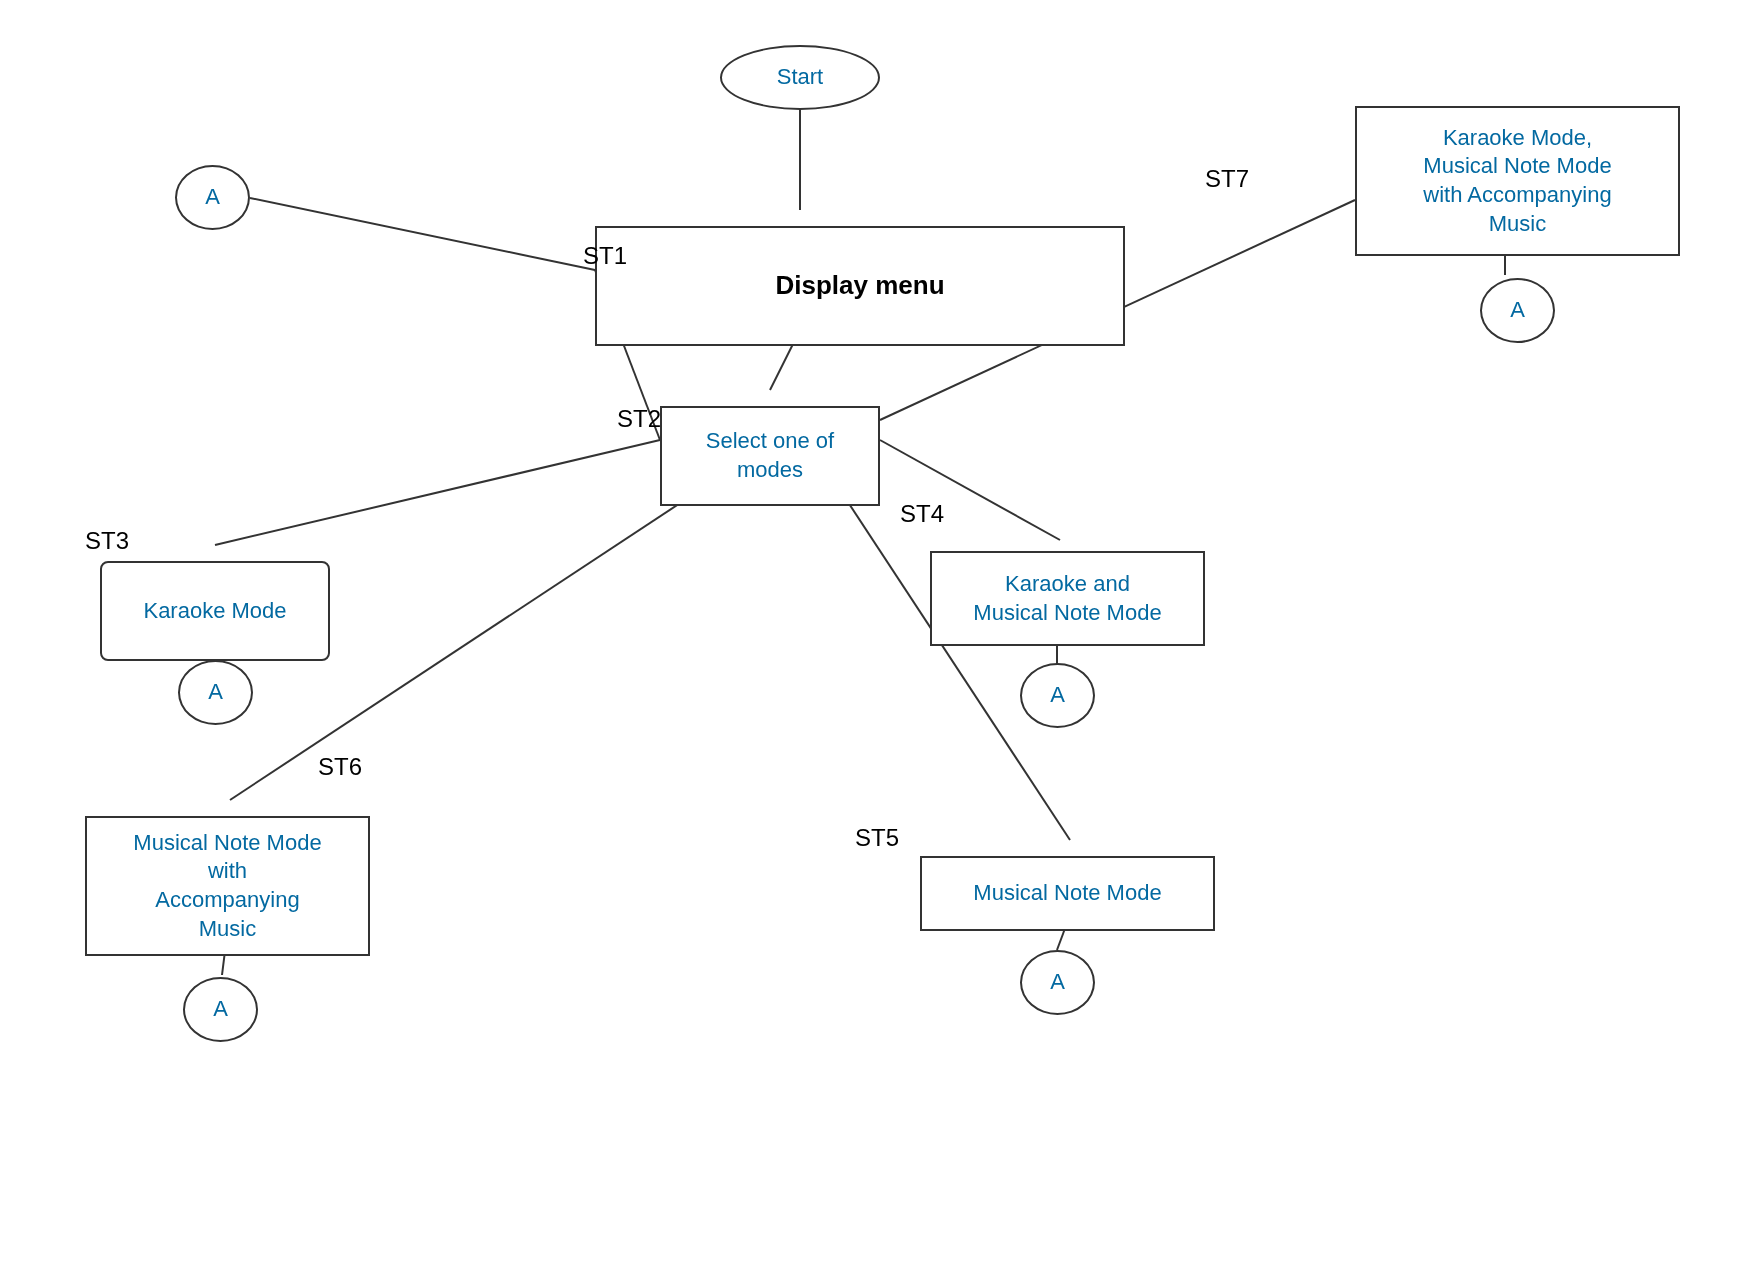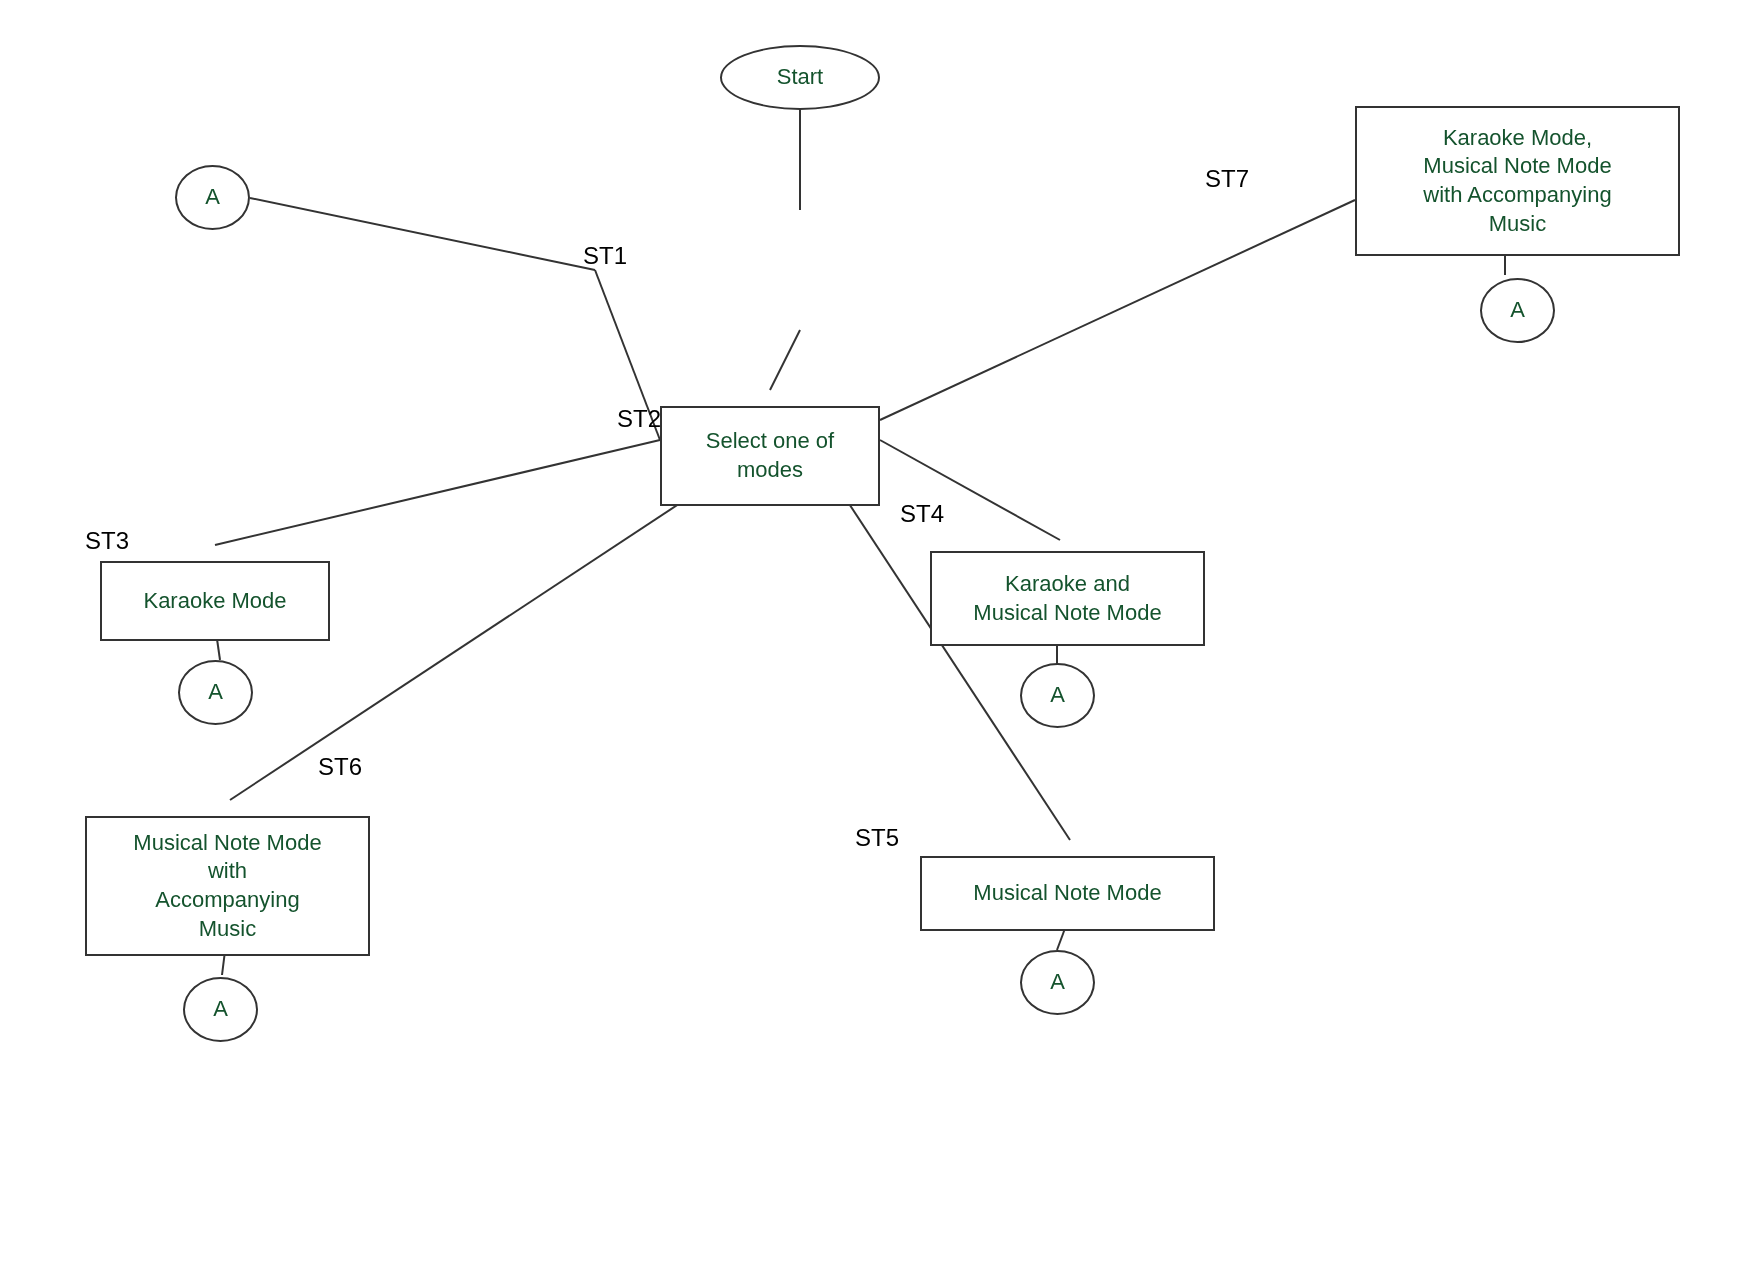--- a/index.html
+++ b/index.html
@@ -35,21 +35,21 @@
       border: 2px solid #333;
       background: #fff;
     }
     .node-rect {
       border: 2px solid #333;
       background: #fff;
       margin-top: 16px;
     }
     .node-text {
       font-size: 22px;
-      color: #14532d;
+      color: #0369a1;
       line-height: 1.3;
       padding: 4px 8px;
     }
     .node-text-bold {
       font-size: 26px;
       font-weight: bold;
       color: #000;
     }
     .label-text {
       position: absolute;
@@ -93,26 +93,29 @@
   </svg>
 
   <div class="node node-ellipse" style="left:720px; top:45px; width:160px; height:65px;">
     <span class="node-text">Start</span>
   </div>
 
   <div class="node node-ellipse" style="left:175px; top:165px; width:75px; height:65px;">
     <span class="node-text">A</span>
   </div>
 
+  <div class="node node-rect" style="left:595px; top:210px; width:530px; height:120px;">
+    <span class="node-text node-text-bold">Display menu</span>
+  </div>
 
   <div class="node node-rect" style="left:660px; top:390px; width:220px; height:100px;">
     <span class="node-text">Select one of<br>modes</span>
   </div>
 
-  <div class="node node-rect" style="left:100px; top:545px; width:230px; height:80px;">
+  <div class="node node-rect" style="left:100px; top:545px; width:230px; height:100px;border-radius:8px;">
     <span class="node-text">Karaoke Mode</span>
   </div>
 
   <div class="node node-ellipse" style="left:178px; top:660px; width:75px; height:65px;">
     <span class="node-text">A</span>
   </div>
 
   <div class="node node-rect" style="left:930px; top:535px; width:275px; height:95px;">
     <span class="node-text">Karaoke and<br>Musical Note Mode</span>
   </div>

